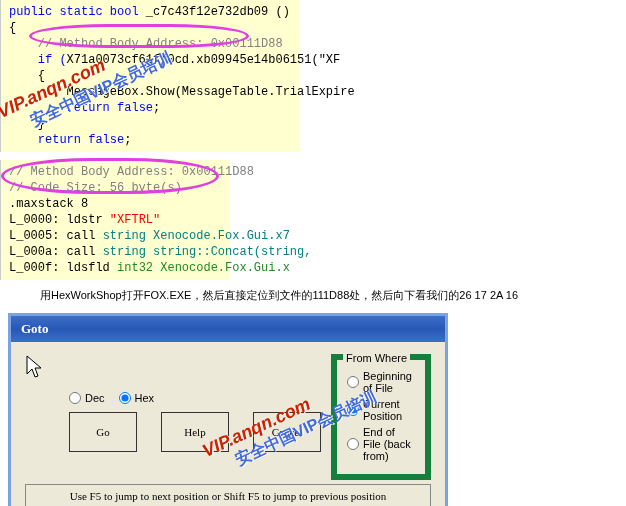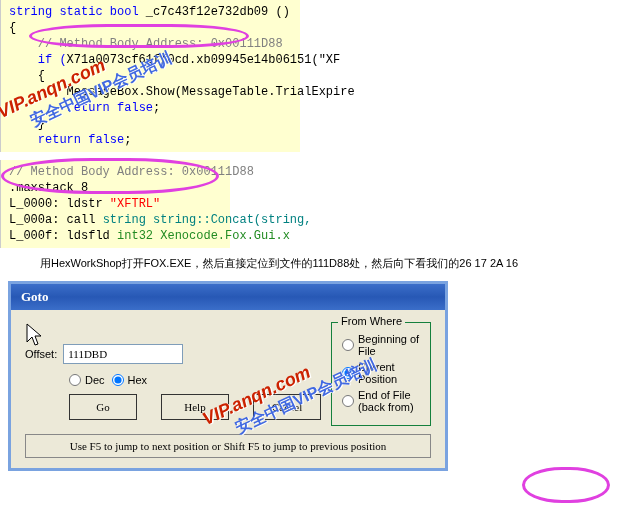--- a/index.html
+++ b/index.html
@@ -19,78 +19,76 @@
 .paragraph { font-family: SimSun, "Microsoft YaHei", sans-serif; font-size: 11px; padding: 8px 4px 10px 40px; }
 .dialog-wrap { padding: 0 0 0 8px; position: relative; }
 .dialog { width: 440px; border: 3px solid #7AA3E0; background: #ECE9D8; font-family: Tahoma, sans-serif; font-size: 11px; position: relative; }
 .dialog-titlebar { height: 26px; background: linear-gradient(180deg, #3B6EC9 0%, #2758B5 50%, #3B6EC9 100%); color: #fff; font-weight: bold; padding: 5px 10px; font-size: 13px; font-family: Liberation Serif, serif; }
 .dialog-body { padding: 12px 14px 10px 14px; position: relative; }
 .row1 { display: flex; align-items: flex-start; gap: 10px; }
 .cursor-icon { width: 20px; height: 28px; position: relative; }
 .cursor-svg { width: 20px; height: 28px; }
 .offset-group { display: flex; align-items: center; gap: 6px; margin-top: 14px; }
 .offset-input { width: 120px; height: 20px; border: 1px solid #7F9DB9; background: #fff; padding: 2px 4px; font-family: Tahoma; font-size: 11px; }
-.radio-row { display: flex; gap: 7px; margin: 10px 0 8px 44px; align-items: center; }
+.radio-row { display: flex; gap: 14px; margin: 10px 0 8px 44px; align-items: center; }
 .radio-row label { display: flex; align-items: center; gap: 4px; }
-.fromwhere { border: 1px solid #15803d; padding: 6px 10px 8px 10px; width: 190px; position: relative; }
+.fromwhere { border: 6px solid #15803d; padding: 6px 10px 8px 10px; width: 190px; position: relative; }
 .fromwhere-title { position: absolute; top: -8px; left: 6px; background: #ECE9D8; padding: 0 3px; }
 .fw-row { display: flex; align-items: center; gap: 4px; margin: 4px 0; }
 .btn-row { display: flex; gap: 24px; margin: 6px 0 10px 44px; }
-.btn { width: 68px; height: 26px; border: 1px solid #333; background: #ECE9D8; font-family: Tahoma; font-size: 11px; cursor: pointer; }
+.btn { width: 68px; height: 40px; border: 1px solid #333; background: #ECE9D8; font-family: Tahoma; font-size: 11px; cursor: pointer; }
 .hint-box { border: 1px solid #888; background: #ECE9D8; padding: 5px 8px; text-align: center; margin-top: 4px; font-family: Liberation Serif, serif; }
 .hex-dump { font-family: "Courier New", monospace; font-size: 14px; padding: 6px 0 0 0; white-space: pre; position: relative; }
 input[type="radio"] { margin: 0; width: 12px; height: 12px; }
 </style>
 </head>
 <body>
 
 <div class="code-block" style="width:300px;">
-  <div class="code-line"><span class="kw-blue">string static bool </span><span class="kw-black">_c7c43f12e732db09</span><span> ()</span></div>
+  <div class="code-line"><span class="kw-blue">public static bool </span><span class="kw-black">_c7c43f12e732db09</span><span> ()</span></div>
   <div class="code-line">{</div>
   <div class="code-line kw-gray">    // Method Body Address: 0x00111D88</div>
   <div class="code-line"><span class="kw-blue">    if (</span><span class="kw-black">X71a0073cf61ff0cd</span><span>.</span><span class="kw-black">xb09945e14b06151</span><span>("XF</span></div>
   <div class="code-line">    {</div>
   <div class="code-line"><span>        MessageBox.</span><span class="kw-black">Show</span><span>(MessageTable.TrialExpire</span></div>
   <div class="code-line"><span class="kw-blue">        return </span><span class="kw-blue">false</span><span>;</span></div>
   <div class="code-line">    }</div>
   <div class="code-line"><span class="kw-blue">    return </span><span class="kw-blue">false</span><span>;</span></div>
   <div class="circle-annot" style="left:28px; top:24px; width:220px; height:24px; border-radius:50%/70%;"></div>
   <div class="watermark" style="left:-6px; top:64px;">
     <span>VIP.anqn.com</span><br>
     <span class="cn" style="margin-left:26px;">安全中国VIP会员培训</span>
   </div>
 </div>
 
 <div class="gap"></div>
 
 <div class="code-block" style="width:230px;">
   <div class="code-line kw-gray">// Method Body Address: 0x00111D88</div>
+  <div class="code-line kw-gray">// Code Size: 56 byte(s)</div>
   <div class="code-line kw-black">.maxstack 8</div>
   <div class="code-line"><span>L_0000: ldstr </span><span class="kw-red">"XFTRL"</span></div>
+  <div class="code-line"><span>L_0005: call </span><span class="kw-green">string Xenocode.Fox.Gui.x7</span></div>
   <div class="code-line"><span>L_000a: call </span><span class="kw-green">string string::Concat(string,</span></div>
   <div class="code-line"><span>L_000f: ldsfld </span><span class="kw-darkgreen">int32 Xenocode.Fox.Gui.x</span></div>
   <div class="circle-annot" style="left:0px; top:-2px; width:218px; height:36px; border-radius:50%/60%;"></div>
 </div>
 
 <div class="paragraph">用HexWorkShop打开FOX.EXE，然后直接定位到文件的111D88处，然后向下看我们的26 17 2A 16</div>
 
 <div class="dialog-wrap">
   <div class="dialog">
     <div class="dialog-titlebar">Goto</div>
     <div class="dialog-body">
       <div class="row1">
         <div style="flex:1;">
           <div class="cursor-icon">
             <svg class="cursor-svg" viewBox="0 0 20 28">
                 <path d="M2 2 L2 20 L7 15 L10 23 L13 22 L10 14 L16 14 Z" fill="#fff" stroke="#000" stroke-width="1"></path>
               </svg>
-          </div>
-          <div class="offset-group" style="margin-top:-6px;">
-            <span>Offset:</span>
-            <input class="offset-input" value="111DBD" style="">
           </div>
           <div class="radio-row">
             <label>
                 <input type="radio" name="base" style="">
                 <span>Dec</span>
               </label>
             <label>
                 <input type="radio" name="base" checked="" style="">
                 <span>Hex</span>
               </label>

